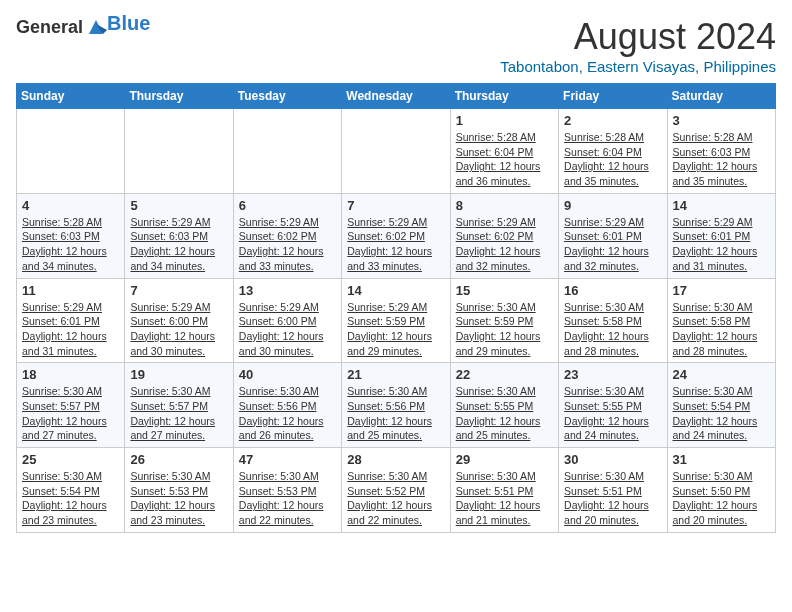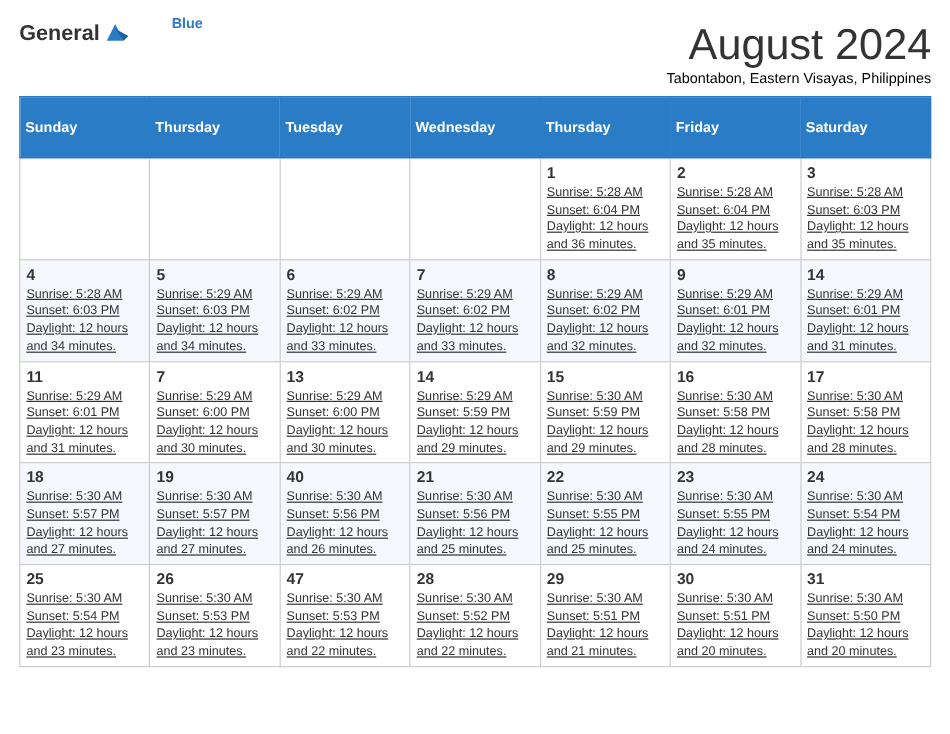--- a/index.html
+++ b/index.html
@@ -23,32 +23,32 @@
     }
     .title-section {
       text-align: right;
     }
     .month-title {
       font-size: 36px;
       font-weight: normal;
       color: #333;
     }
     .location-title {
-      font-size: 12px;
-      color: #000000;
+      font-size: 15px;
+      color: #0369a1;
     }
     .calendar-table {
       width: 100%;
       border-collapse: collapse;
       font-size: 11px;
     }
     .calendar-table th {
       background: #2a7cc7;
       color: #fff;
-      padding: 18px 4px;
+      padding: 5px 4px;
       text-align: left;
       font-size: 12px;
       font-weight: bold;
       border: 1px solid #2a7cc7;
     }
     .calendar-table td {
       border: 1px solid #ccc;
       vertical-align: top;
       padding: 4px 5px;
       width: calc(100% / 7);
@@ -83,21 +83,21 @@
 
 <div class="header">
   <div class="logo">
     <div style="display:flex;align-items:center;">
       <span style="font-size:18px;font-weight:bold;color:#333;">General</span>
       <svg width="22" height="22" viewBox="0 0 22 22" style="margin-left:2px;">
         <polygon points="4,18 11,4 18,18" fill="#2a7cc7"></polygon>
         <polygon points="11,8 18,18 22,14" fill="#1a5fa0"></polygon>
       </svg>
     </div>
-    <span style="font-size:12px;font-weight:bold;color:#2a7cc7;margin-top:-4px;margin-left:36px;">Blue</span>
+    <span style="font-size:20px;font-weight:bold;color:#2a7cc7;margin-top:-4px;">Blue</span>
   </div>
   <div class="title-section">
     <div class="month-title">August 2024</div>
     <div class="location-title">Tabontabon, Eastern Visayas, Philippines</div>
   </div>
 </div>
 
 <table class="calendar-table">
   <thead>
     <tr>

